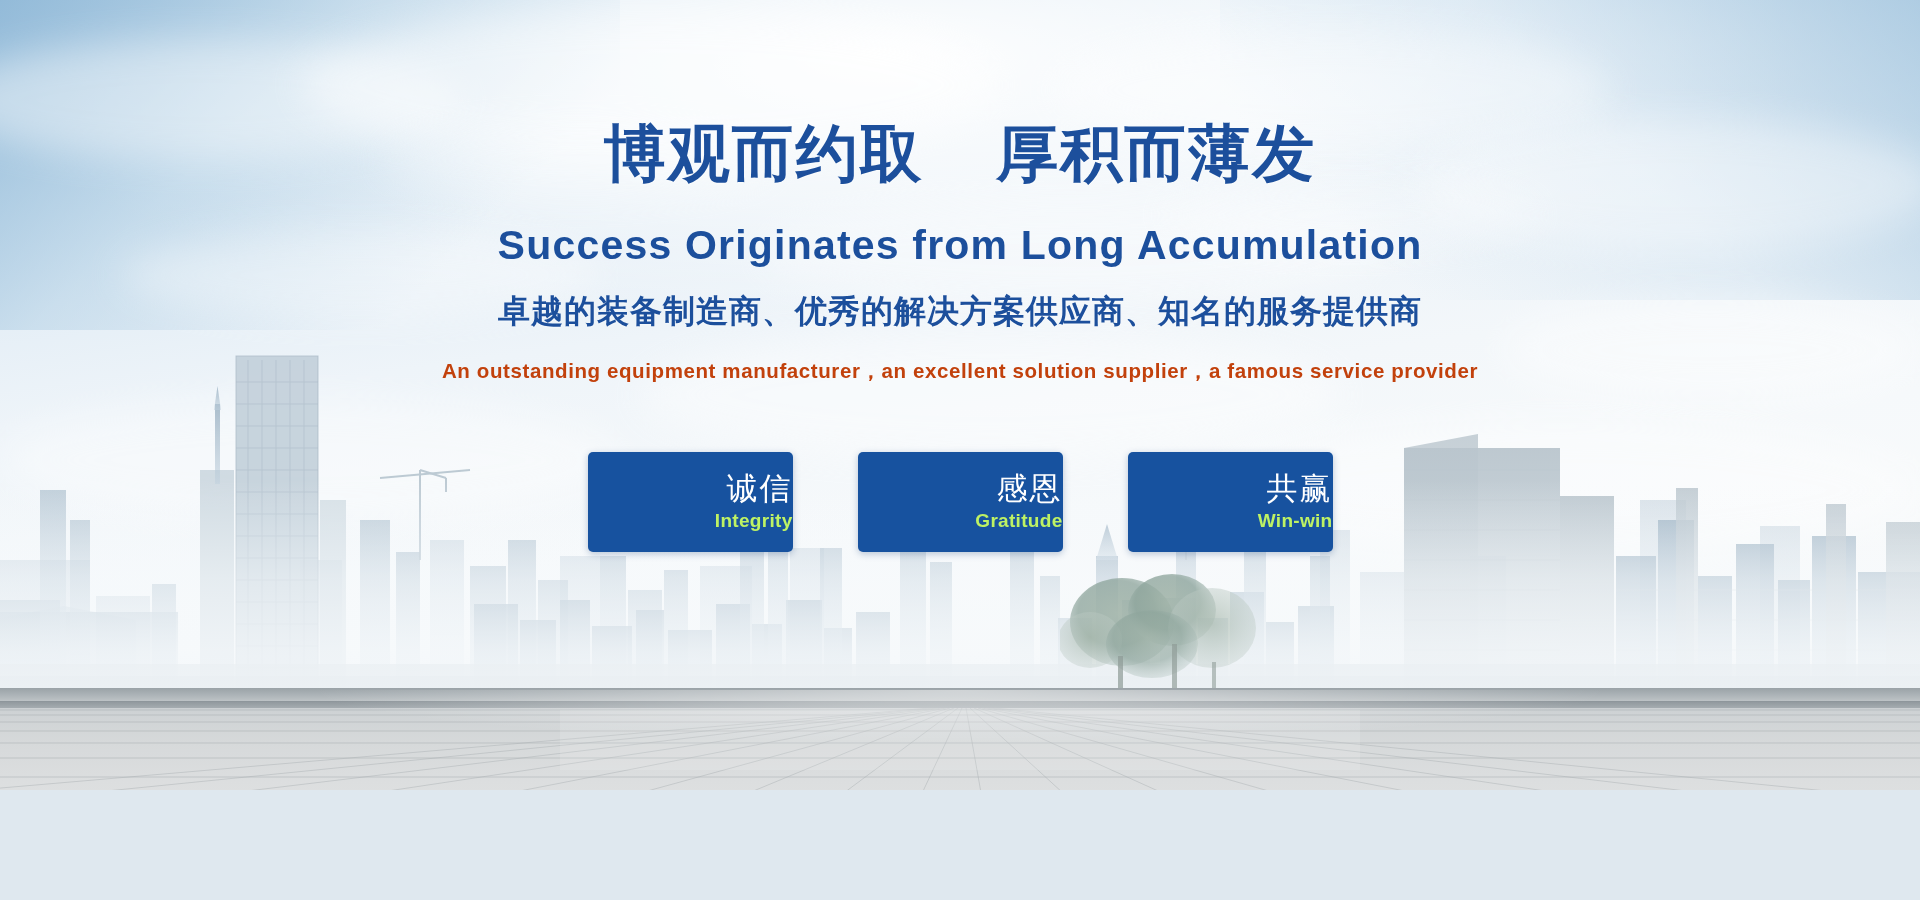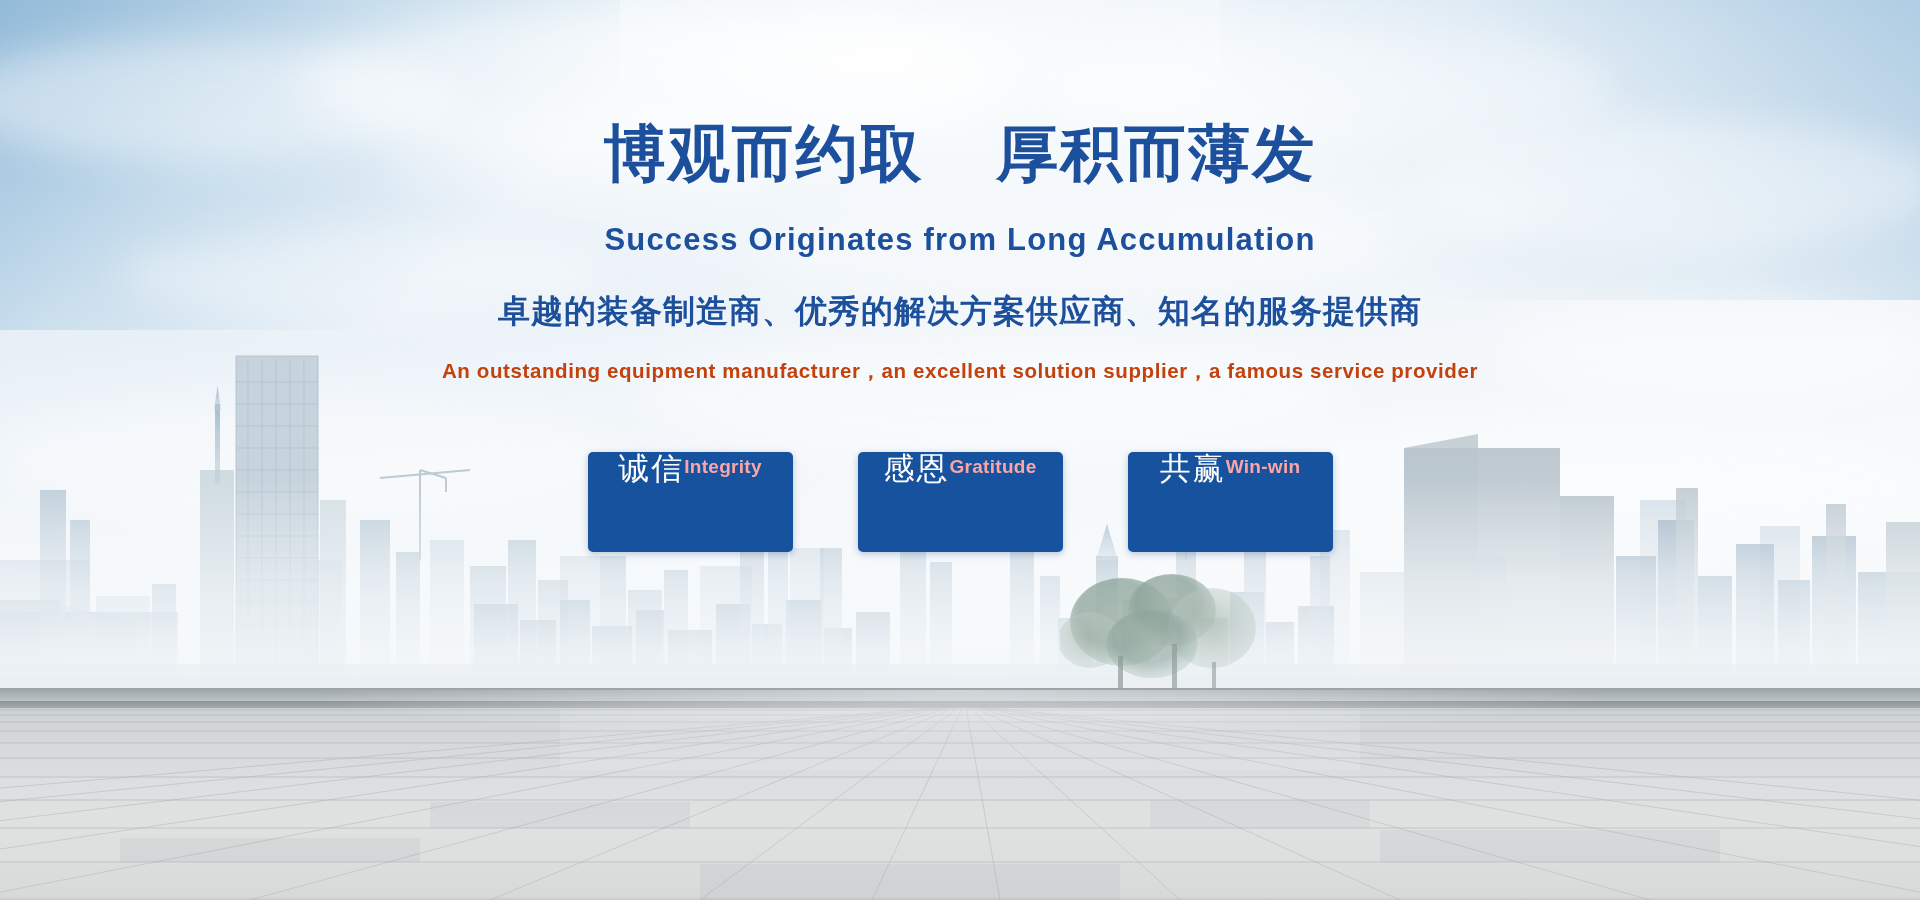--- a/index.html
+++ b/index.html
@@ -5,21 +5,21 @@
 <style>
   * { margin:0; padding:0; box-sizing:border-box; }
   html,body { width:1920px; height:900px; overflow:hidden; }
   body {
     font-family:"Liberation Sans", sans-serif;
     background:#dfe8ef;
   }
 
   #banner {
     position:relative;
-    width:1920px; height:900px;
+    width:1920px; height:790px;
     overflow:hidden;
   }
 
   
   .sky {
     position:absolute; left:0; top:0; width:1920px; height:700px;
     background:
       radial-gradient(ellipse 70% 55% at 46% 8%, rgba(255,255,255,0.97) 0%, rgba(255,255,255,0.6) 35%, rgba(255,255,255,0.0) 70%),
       radial-gradient(ellipse 55% 40% at 88% 6%, rgba(255,255,255,0.55) 0%, rgba(255,255,255,0) 65%),
       linear-gradient(172deg,
@@ -107,21 +107,21 @@
   .headline-cn {
     position:absolute; left:0; top:112px; width:1920px;
     font-size:62px; font-weight:bold; letter-spacing:2px;
     color:#1c4f9c;
     text-shadow:0 1px 2px rgba(255,255,255,0.6);
     white-space:nowrap;
   }
   .headline-cn .gap { display:inline-block; width:34px; }
   .headline-en {
     position:absolute; left:0; top:222px; width:1920px;
-    font-size:31px; font-weight:bold; letter-spacing:1.2px;
+    font-size:41px; font-weight:bold; letter-spacing:1.2px;
     color:#1c4f9c;
     white-space:nowrap;
   }
   .sub-cn {
     position:absolute; left:0; top:290px; width:1920px;
     font-size:32px; font-weight:bold; letter-spacing:1px;
     color:#1c4f9c;
     text-shadow:0 1px 2px rgba(255,255,255,0.5);
     white-space:nowrap;
   }
@@ -134,30 +134,30 @@
 
   
   .boxes {
     position:absolute; left:0; top:452px; width:1920px;
     display:flex; justify-content:center; gap:65px;
   }
   .vbox {
     width:205px; height:100px;
     background:#17529f;
     border-radius:5px;
-    display:flex; flex-direction:row;
-    align-items:flex-start; justify-content:center;
+    display:flex; flex-direction:column;
+    align-items:flex-end; justify-content:center;
     box-shadow:0 2px 7px rgba(20,60,120,0.28);
   }
   .vbox .cn {
     color:#ffffff; font-size:31px; font-weight:normal;
     letter-spacing:2px; line-height:1.1;
   }
   .vbox .en {
-    color:#fca5a5; font-size:19px; font-weight:bold;
+    color:#bef264; font-size:19px; font-weight:bold;
     letter-spacing:0.3px; margin-top:4px;
   }
 
   
   .trees { position:absolute; left:1060px; top:570px; width:220px; height:120px; }
 </style>
 </head>
 <body>
 
 <div id="banner">

